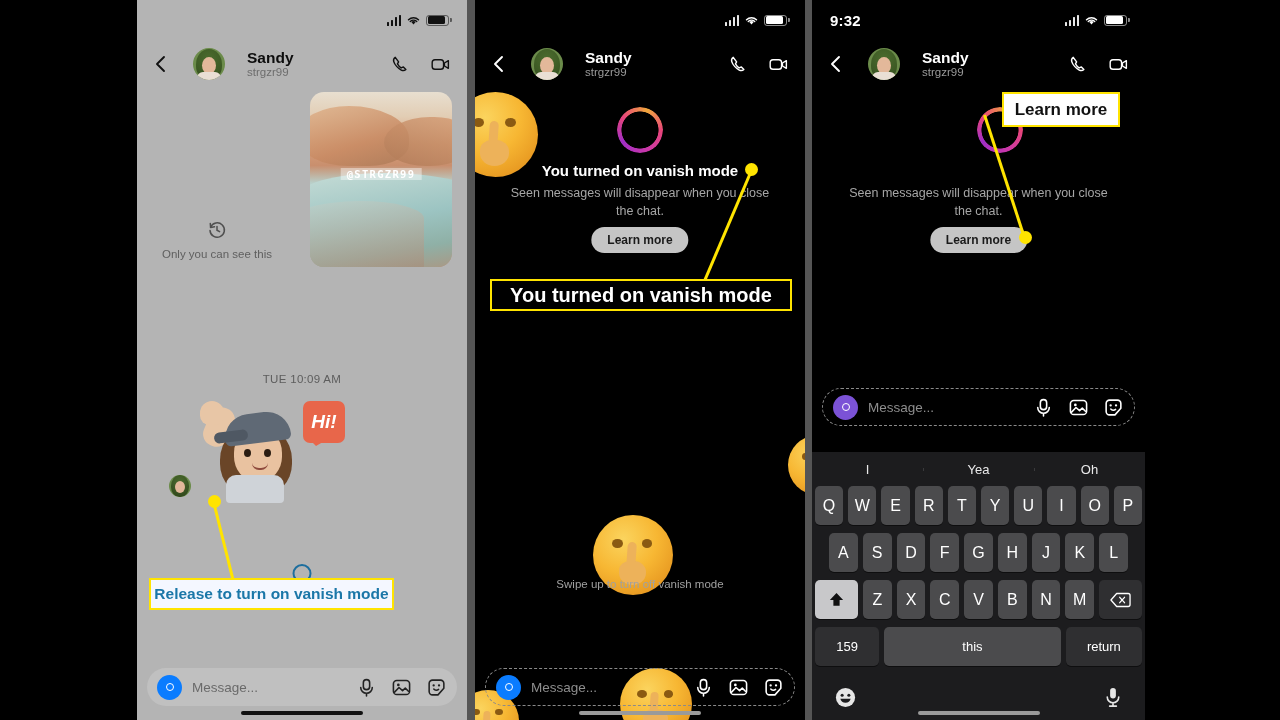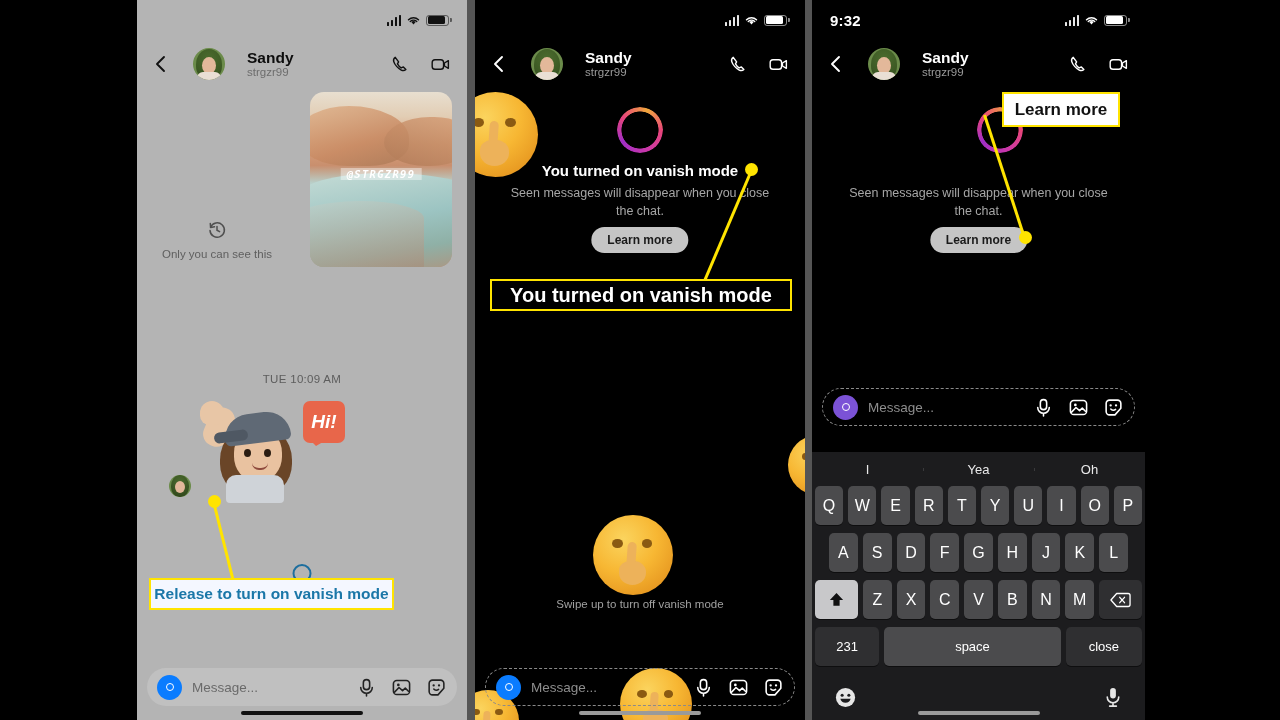--- a/index.html
+++ b/index.html
@@ -81,21 +81,21 @@
                  border-radius:55% 45% 50% 50%; opacity:.8; }
   .photo .ridge{ position:absolute; left:-10%; top:46%; width:130%; height:60%;
                  background:linear-gradient(170deg,#c6dcd6,#9cc4c2 45%,#8fb0a6 70%,#b88b72 100%);
                  border-radius:48% 52% 0 0 / 24% 22% 0 0; }
   .photo .ridge2{ position:absolute; left:-20%; top:62%; width:100%; height:50%;
                  background:linear-gradient(170deg,#bcd4cf,#a6917e 80%);
                  border-radius:55% 45% 0 0 / 30% 20% 0 0; opacity:.75; }
   .photo .wm{ position:absolute; left:50%; top:47%; transform:translate(-50%,-50%);
               background:rgba(255,255,255,.42); color:#fff; font-size:10.5px; font-weight:bold;
               letter-spacing:1.3px; padding:0 6px; white-space:nowrap;
-              font-family:"DejaVu Sans Mono", monospace;font-style:italic; }
+              font-family:"DejaVu Sans Mono", monospace; }
 
   .seen-row{ position:absolute; left:0; top:128px; width:160px;
              display:flex; flex-direction:column; align-items:center; gap:8px; }
   .seen-row .histic{ width:20px; height:20px; }
   .seen-row .txt{ font-size:11.5px; color:#5f5f5f; }
 
   .daystamp{ position:absolute; left:0; right:0; top:281px; text-align:center;
              font-size:11.5px; color:#5d5d5d; letter-spacing:.3px; }
 
   .sticker-wrap{ position:absolute; left:18px; top:305px; width:100%; height:110px; }
@@ -422,21 +422,21 @@
       <div class="eye l"></div>
         <div class="eye r"></div>
       <div class="finger"></div>
     </div>
 
     <div class="ring" style="top:107px;"></div>
     <div class="vm-title" style="top:162px;">You turned on vanish mode</div>
     <div class="vm-sub" style="top:184px;">Seen messages will disappear when you close the chat.</div>
     <button class="learn-btn" style="top:227px;">Learn more</button>
 
-    <div class="swipe-off" style="top:598px;">Swipe up to turn off vanish mode</div>
+    <div class="swipe-off" style="top:578px;">Swipe up to turn off vanish mode</div>
 
     <div class="composer">
       <div class="comp-bar dash">
         <div class="cam blue">
             <div class="lens"></div>
           </div>
         <div class="placeholder">Message...</div>
         <div class="comp-actions">
           <svg class="ic" viewBox="0 0 20 20">
             <rect x="7" y="2.5" width="6" height="9.5" rx="3" stroke="#fff" stroke-width="1.5" fill="none"></rect>
@@ -590,23 +590,23 @@
         <div class="key">M</div>
         <div class="key wide">
           <svg width="21" height="16" viewBox="0 0 22 16">
             <path d="M7 1.2 H19 a2 2 0 0 1 2 2 v9.6 a2 2 0 0 1-2 2 H7 L1 8 Z" stroke="#fff" stroke-width="1.4" fill="none" stroke-linejoin="round"></path>
             <path d="M10.2 5.2 L15.2 10.8 M15.2 5.2 L10.2 10.8" stroke="#fff" stroke-width="1.4" stroke-linecap="round"></path>
           </svg>
         </div>
       </div>
 
       <div class="krow">
-        <div class="key num">231</div>
-        <div class="key sp">space</div>
-        <div class="key ret">close</div>
+        <div class="key num">159</div>
+        <div class="key sp">this</div>
+        <div class="key ret">return</div>
       </div>
 
       <div class="kbottom">
         <svg width="23" height="23" viewBox="0 0 24 24">
           <circle cx="12" cy="12" r="10" fill="#e6e6e6"></circle>
           <circle cx="8.5" cy="9.6" r="1.6" fill="#1c1c1e"></circle>
             <circle cx="15.5" cy="9.6" r="1.6" fill="#1c1c1e"></circle>
           <path d="M6.6 13.4 a5.6 5.6 0 0 0 10.8 0 Z" fill="#1c1c1e"></path>
         </svg>
         <svg width="20" height="23" viewBox="0 0 20 24">

